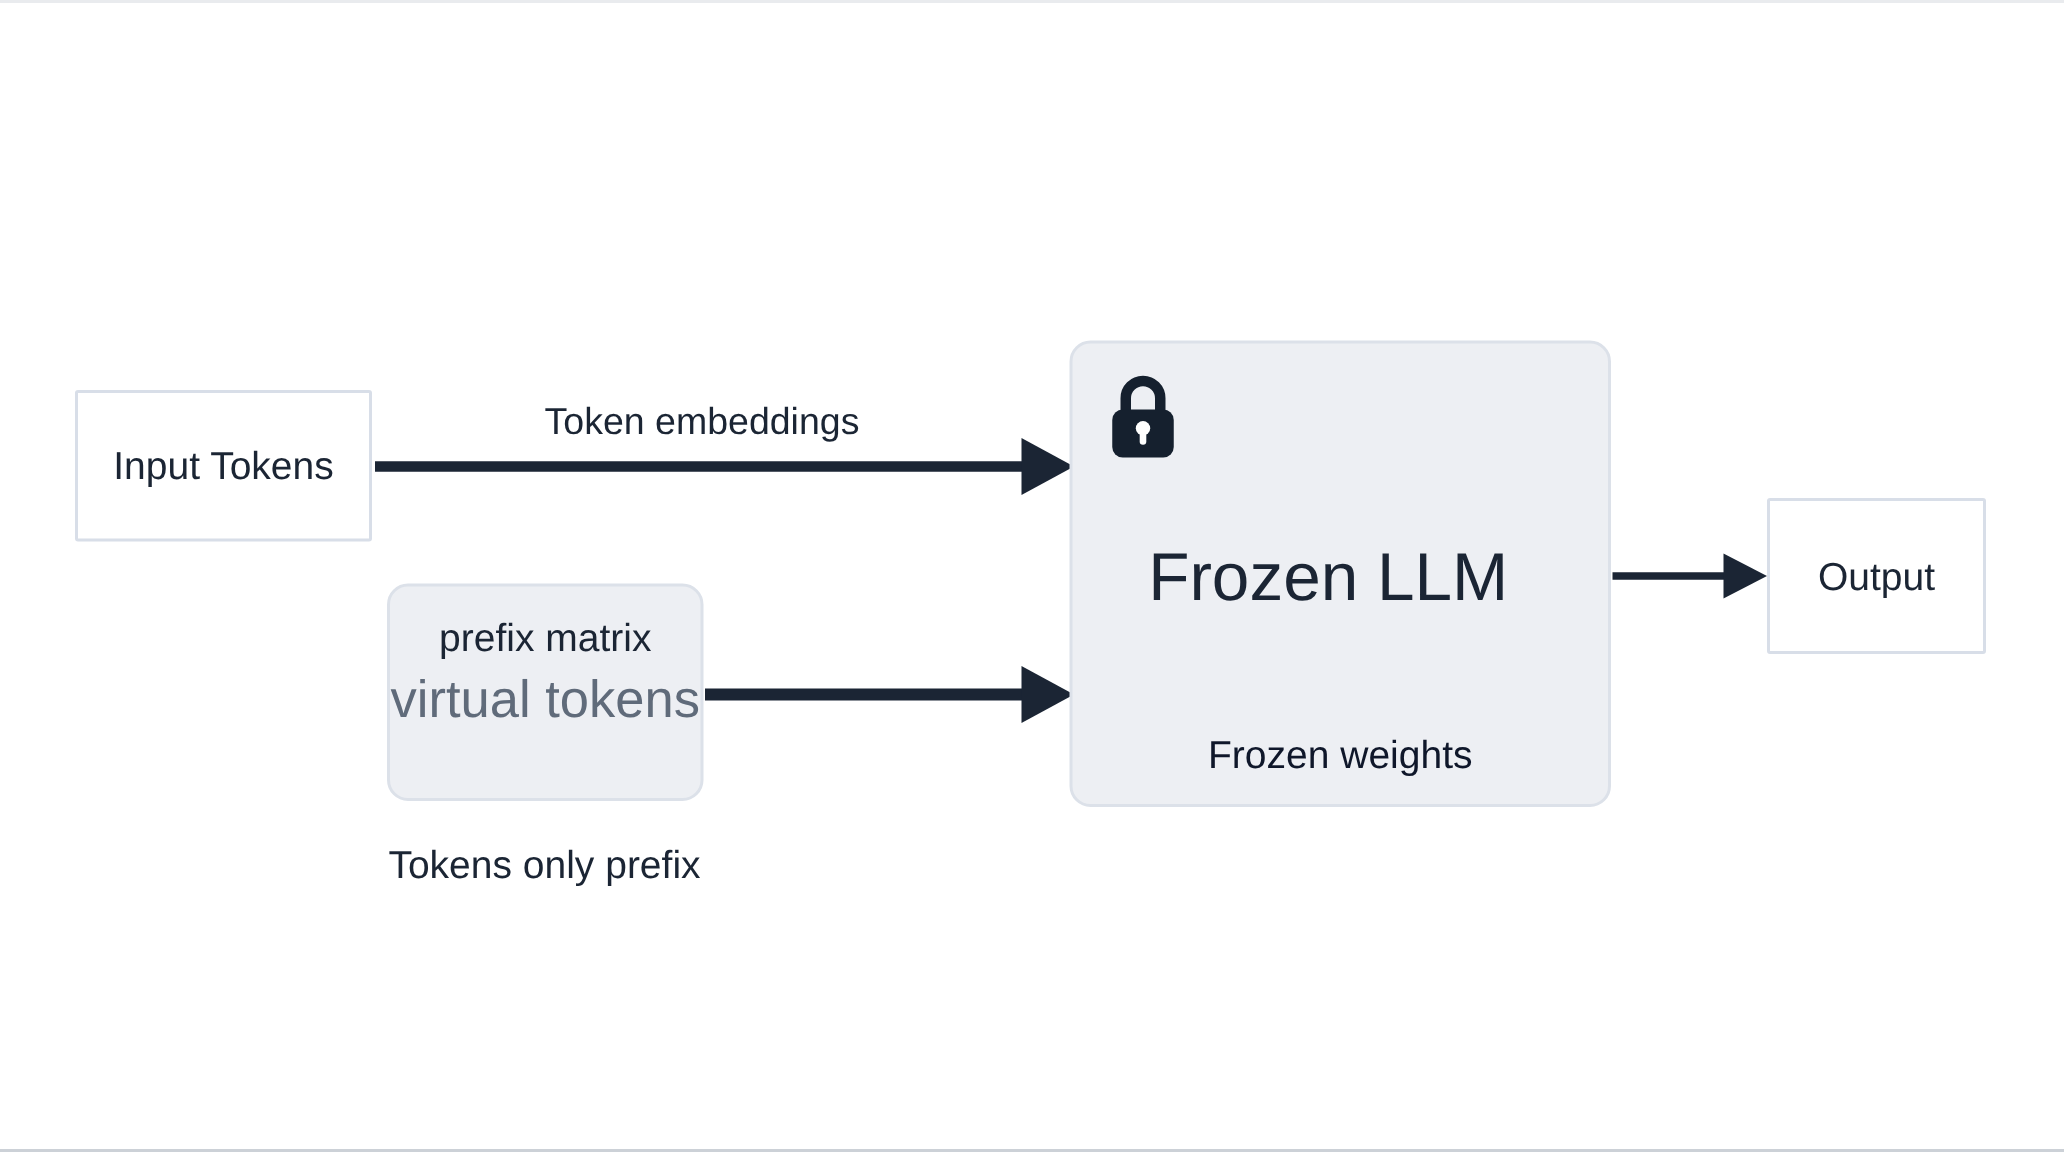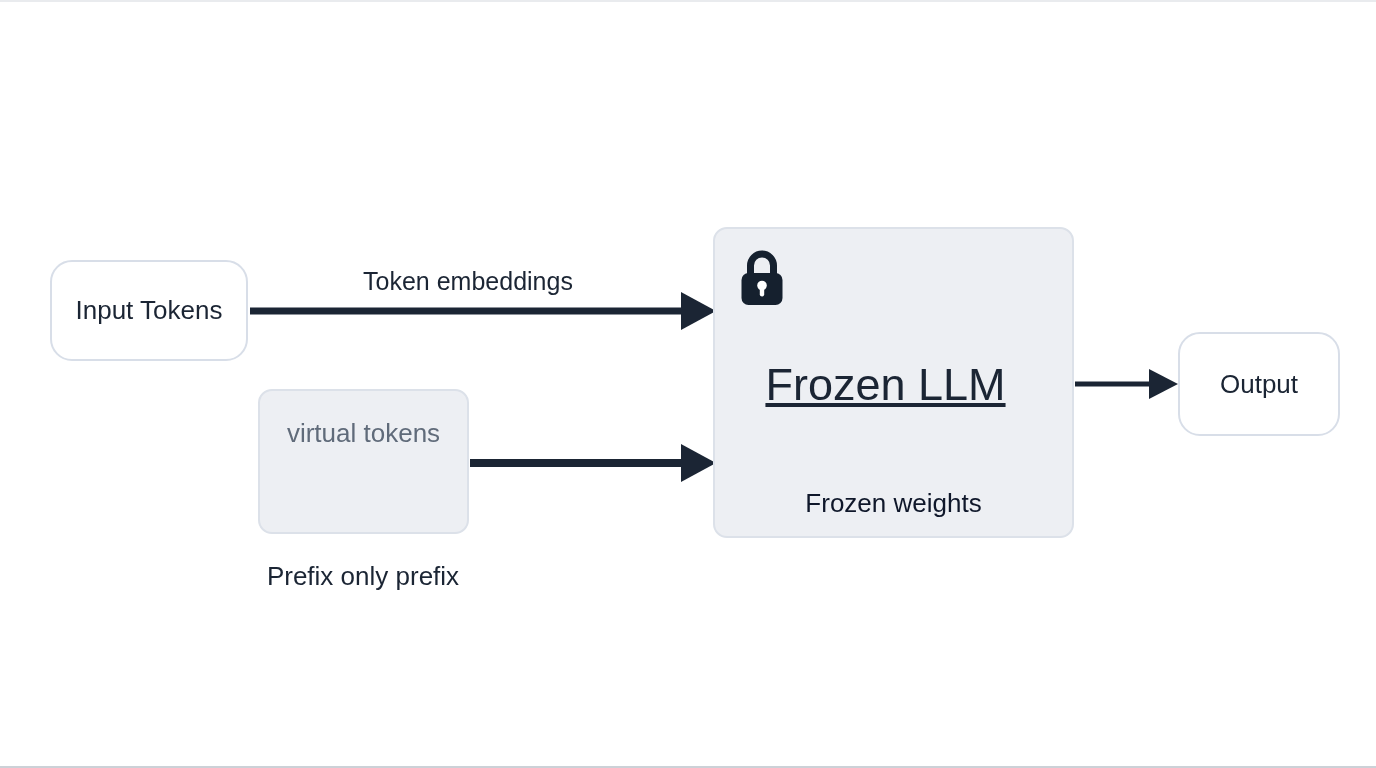--- a/index.html
+++ b/index.html
@@ -30,38 +30,38 @@
   .node{
     position:absolute;
     box-sizing:border-box;
     display:flex;flex-direction:column;align-items:center;justify-content:center;
     text-align:center;
     color:var(--ink);
   }
   .node.white{
     background:#ffffff;
     border:2px solid var(--lightBorder);
-    border-radius:22px;
+    border-radius:2px;
   }
   .node.gray{
     background:var(--boxFill);
     border:2px solid var(--boxBorder);
     border-radius:14px;
   }
 
   .box-input{left:50px;top:260px;width:198px;height:101px;font-size:26px;font-weight:500;}
-  .box-output{left:1178px;top:332px;width:162px;height:104px;font-size:26px;font-weight:500;}
+  .box-output{left:1178px;top:332px;width:146px;height:104px;font-size:26px;font-weight:500;}
 
   .box-learnable{left:258px;top:389px;width:211px;height:145px;justify-content:flex-start;padding-top:17px;}
   .box-learnable .title{font-size:26px;line-height:34px;font-weight:500;color:var(--ink);}
-  .box-learnable .subtitle{font-size:26px;line-height:30px;margin-top:10px;color:var(--mutedText);}
+  .box-learnable .subtitle{font-size:35px;line-height:30px;margin-top:10px;color:var(--mutedText);}
 
   .box-frozen{left:713px;top:227px;width:361px;height:311px;border-radius:16px;justify-content:flex-start;}
   .box-frozen .lock{position:absolute;left:24px;top:20px;width:46px;height:57px;}
-  .box-frozen .title{position:absolute;left:0;right:16px;top:130px;font-size:45px;line-height:52px;font-weight:500;color:var(--ink);text-decoration:underline;}
+  .box-frozen .title{position:absolute;left:0;right:16px;top:130px;font-size:45px;line-height:52px;font-weight:500;color:var(--ink);}
   .box-frozen .subtitle{position:absolute;left:0;right:0;top:486px;top:259px;font-size:26px;line-height:30px;color:#0f172a;}
 
   .flow-label{
     position:absolute;text-align:center;color:var(--ink);font-weight:500;
   }
   .label-token{left:328px;top:266px;width:280px;font-size:25px;line-height:30px;}
   .label-prefix{left:465px;top:383px;width:250px;font-size:25px;line-height:32px;}
   .label-train{left:253px;top:561px;width:220px;font-size:26px;line-height:30px;}
 
   .math{
@@ -97,35 +97,36 @@
   </svg>
 
   <div class="node white box-input">
     <span>Input Tokens</span>
   </div>
 
   <div class="flow-label label-token">Token embeddings</div>
 
   <div class="node gray box-learnable">
     <div class="title">
+      <div>prefix matrix</div>
     </div>
     <div class="subtitle">virtual tokens</div>
   </div>
 
 
   <div class="node gray box-frozen">
     <svg class="lock" viewBox="0 0 46 57" xmlns="http://www.w3.org/2000/svg">
       <path d="M11.5 27 V16.5 a11.5 11.5 0 0 1 23 0 V27" fill="none" stroke="#15202e" stroke-width="7"></path>
       <rect x="2.5" y="24" width="41" height="32" rx="7" fill="#15202e"></rect>
       <circle cx="23" cy="36.5" r="4.8" fill="#ffffff"></circle>
       <rect x="20.8" y="38.5" width="4.4" height="9" rx="2.2" fill="#ffffff"></rect>
     </svg>
     <div class="title">Frozen LLM</div>
     <div class="subtitle">Frozen weights</div>
   </div>
 
   <div class="node white box-output">
     <span>Output</span>
   </div>
 
-  <div class="flow-label label-train">Prefix only prefix</div>
+  <div class="flow-label label-train">Tokens only prefix</div>
 
 </div>
 
 </body></html>

